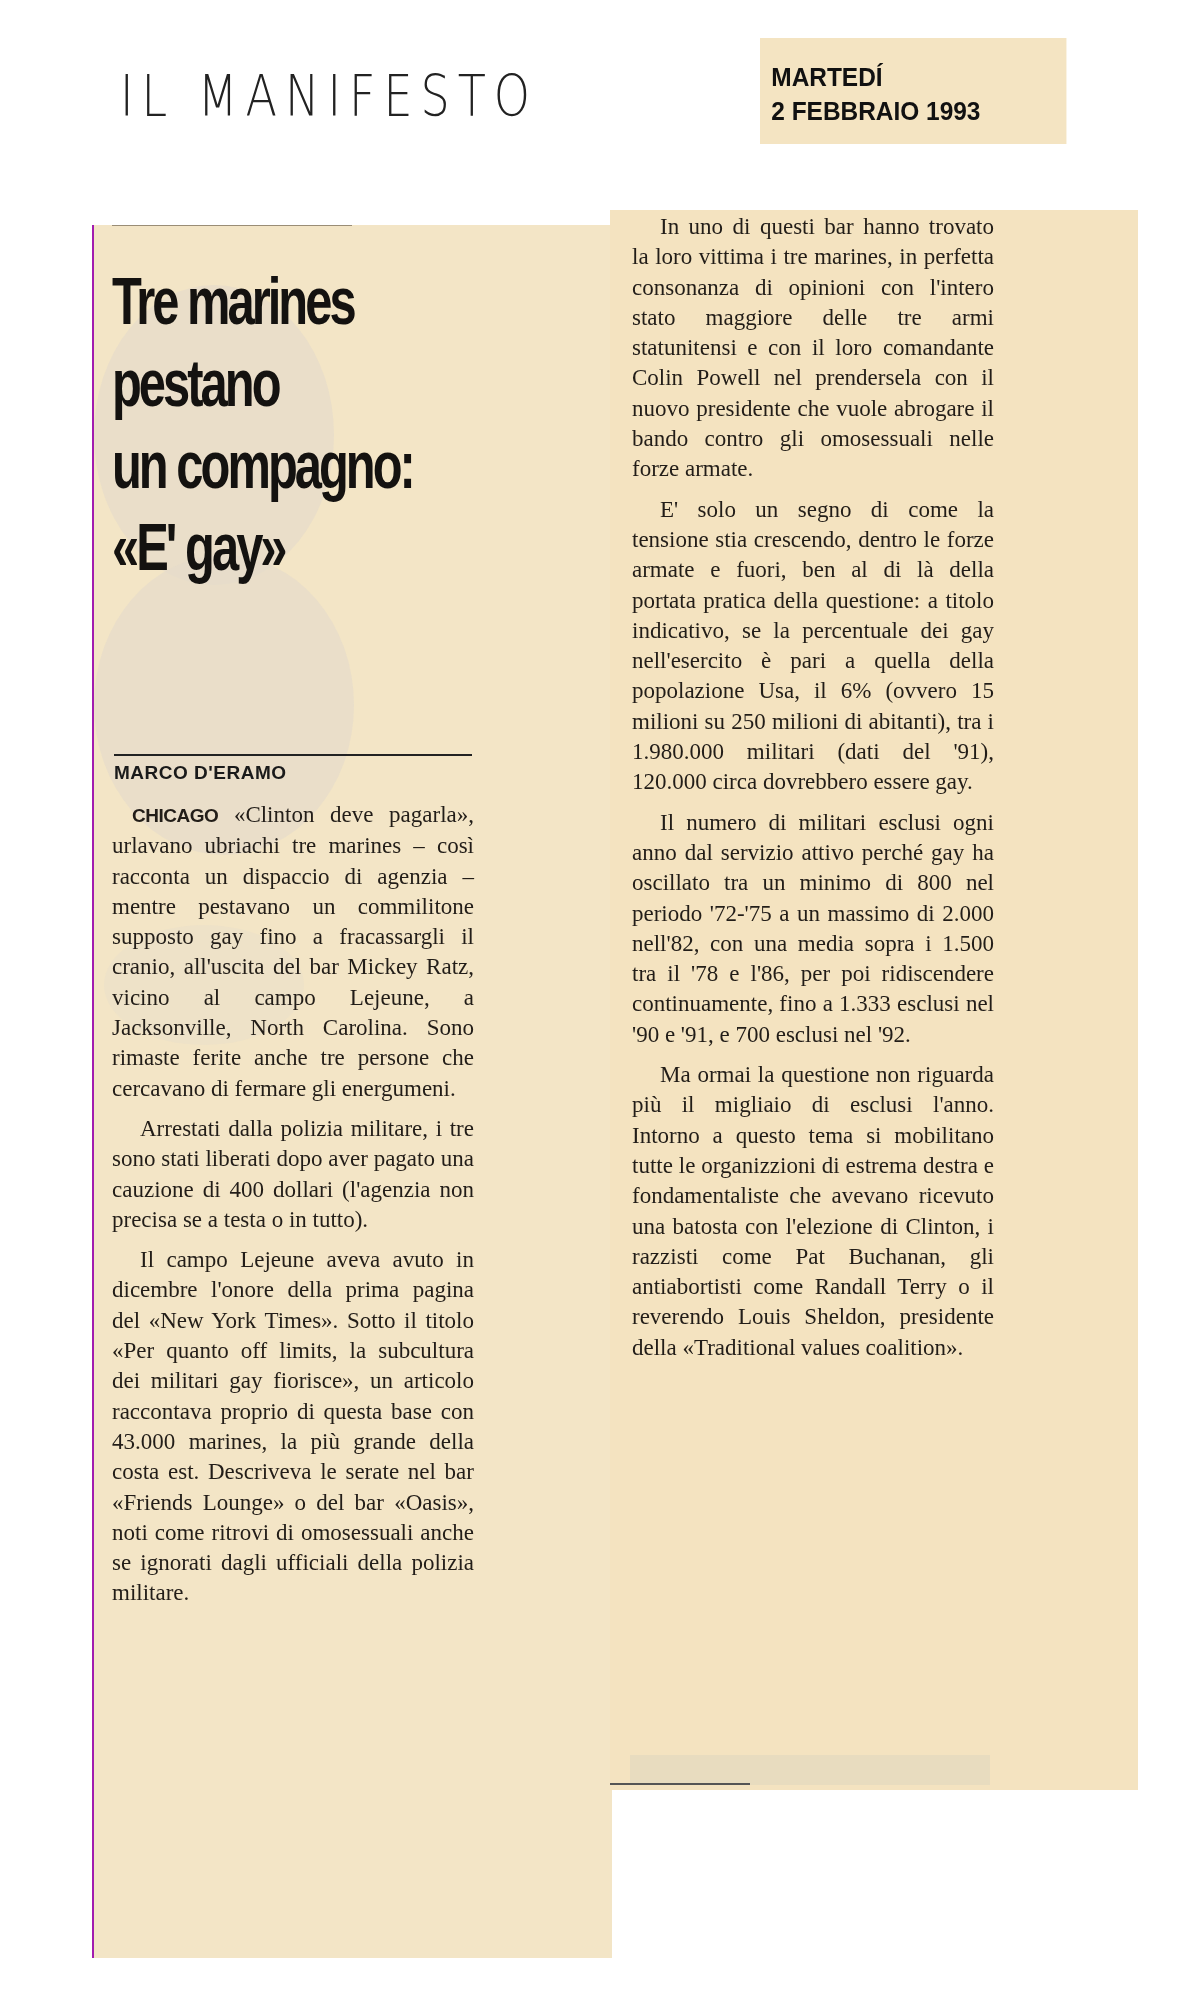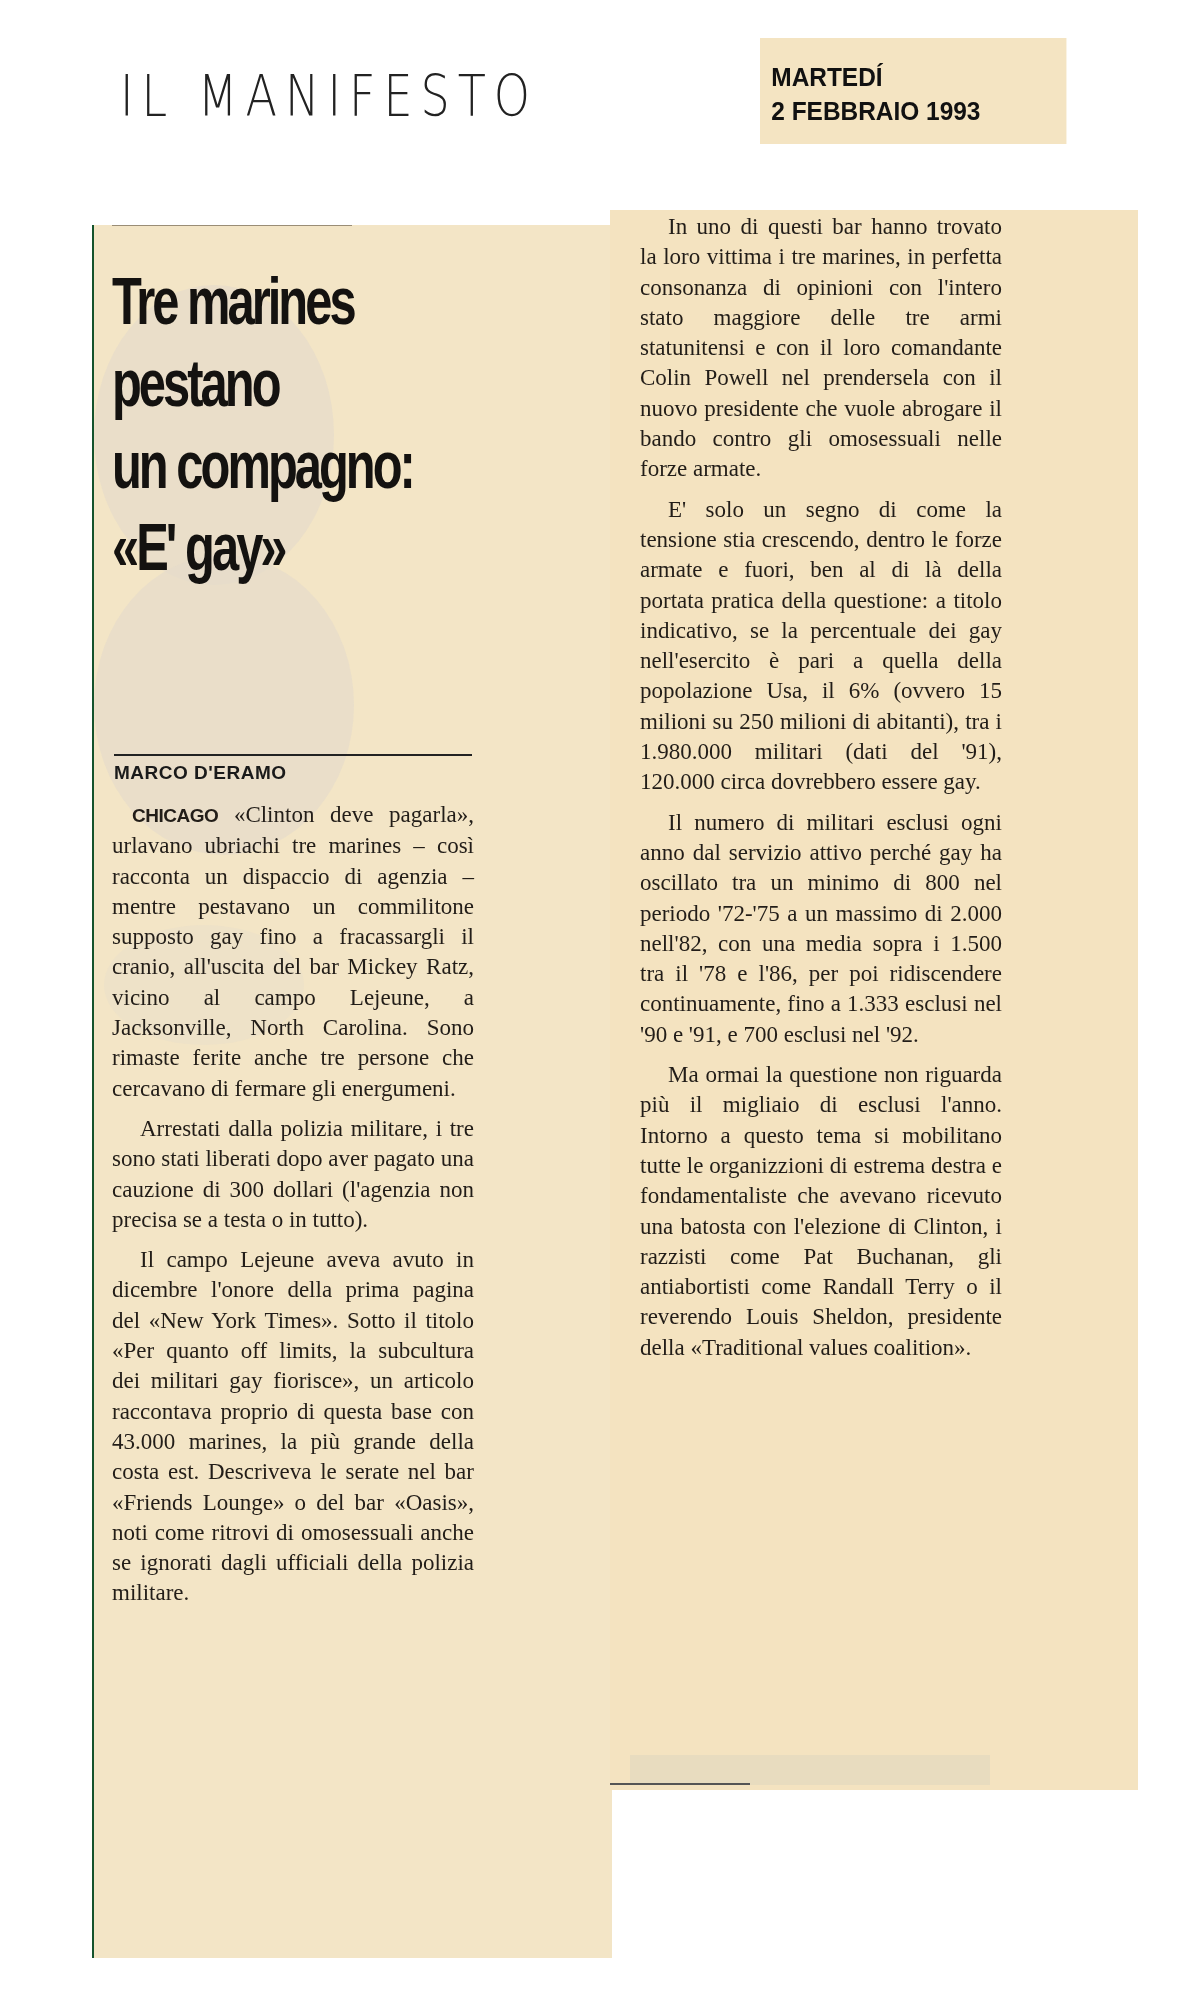--- a/index.html
+++ b/index.html
@@ -16,21 +16,21 @@
     background:#f4e4c2;
     font-family:"Liberation Sans", sans-serif; font-weight:bold;
     font-size:26px; line-height:34px; color:#111;
     padding:22px 0 0 12px; box-sizing:border-box;
     transform:scaleX(0.94); transform-origin:left top;
   }
   .date-clip div { white-space:nowrap; }
 
   .clip-left {
     position:absolute; left:92px; top:225px; width:518px; height:1733px;
-    background:#f3e5c6; border-left:2px solid #14532d;
+    background:#f3e5c6; border-left:2px solid #a21caf;
   }
   .clip-left .topline { position:absolute; left:18px; top:0; width:240px; height:1px; background:#9a8d76; }
   .clip-right {
     position:absolute; left:610px; top:210px; width:528px; height:1580px;
     background:#f4e3c0;
   }
   .clip-right .bottom-rule { position:absolute; left:0; top:1573px; width:140px; height:2px; background:#555; }
   .clip-right .bottom-shade { position:absolute; left:20px; top:1545px; width:360px; height:30px; background:#e8dcbf; }
 
   .ghost-circle { position:absolute; border-radius:50%; background:#e6dccb; opacity:0.7; }
@@ -45,21 +45,21 @@
   .byline {
     position:absolute; left:20px; top:537px; width:358px; text-align:left;
     font-family:"Liberation Sans", sans-serif; font-weight:bold; font-size:19px; color:#1a1a1a; letter-spacing:0.5px;
   }
 
   .body-col {
     position:absolute; font-size:23px; line-height:30.3px; text-align:justify;
     color:#221d18;
   }
   .left-body { left:18px; top:575px; width:362px; }
-  .right-body { left:30px; top:0px; width:362px; }
+  .right-body { left:22px; top:0px; width:362px; }
   .body-col p { margin:0 0 10px 0; text-indent:28px; hyphens:auto; }
   .body-col p.first { text-indent:0; }
   .dateline { font-family:"Liberation Sans", sans-serif; font-weight:bold; font-size:19px; letter-spacing:-0.5px;margin-left:20px; }
 </style>
 </head>
 <body>
 
 <div class="handwritten">IL MANIFESTO</div>
 
 <div class="date-clip">
@@ -78,21 +78,21 @@
     <div>pestano</div>
     <div>un compagno:</div>
     <div>«E' gay»</div>
   </div>
 
   <div class="rule"></div>
   <div class="byline">MARCO D'ERAMO</div>
 
   <div class="body-col left-body">
     <p class="first"><span class="dateline">CHICAGO</span> <span>«Clinton deve pagarla», urlavano ubriachi tre marines – così racconta un dispaccio di agenzia – mentre pestavano un commilitone supposto gay fino a fracassargli il cranio, all'uscita del bar Mickey Ratz, vicino al campo Lejeune, a Jacksonville, North Carolina. Sono rimaste ferite anche tre persone che cercavano di fermare gli energumeni.</span></p>
-    <p>Arrestati dalla polizia militare, i tre sono stati liberati dopo aver pagato una cauzione di 300 dollari (l'agenzia non precisa se a testa o in tutto).</p>
+    <p>Arrestati dalla polizia militare, i tre sono stati liberati dopo aver pagato una cauzione di 400 dollari (l'agenzia non precisa se a testa o in tutto).</p>
     <p>Il campo Lejeune aveva avuto in dicembre l'onore della prima pagina del «New York Times». Sotto il titolo «Per quanto off limits, la subcultura dei militari gay fiorisce», un articolo raccontava proprio di questa base con 43.000 marines, la più grande della costa est. Descriveva le serate nel bar «Friends Lounge» o del bar «Oasis», noti come ritrovi di omosessuali anche se ignorati dagli ufficiali della polizia militare.</p>
   </div>
 </div>
 
 <div class="clip-right">
   <div class="bottom-shade"></div>
   <div class="bottom-rule"></div>
   <div class="body-col right-body" style="top:2px;">
     <p>In uno di questi bar hanno trovato la loro vittima i tre marines, in perfetta consonanza di opinioni con l'intero stato maggiore delle tre armi statunitensi e con il loro comandante Colin Powell nel prendersela con il nuovo presidente che vuole abrogare il bando contro gli omosessuali nelle forze armate.</p>
     <p>E' solo un segno di come la tensione stia crescendo, dentro le forze armate e fuori, ben al di là della portata pratica della questione: a titolo indicativo, se la percentuale dei gay nell'esercito è pari a quella della popolazione Usa, il 6% (ovvero 15 milioni su 250 milioni di abitanti), tra i 1.980.000 militari (dati del '91), 120.000 circa dovrebbero essere gay.</p>

